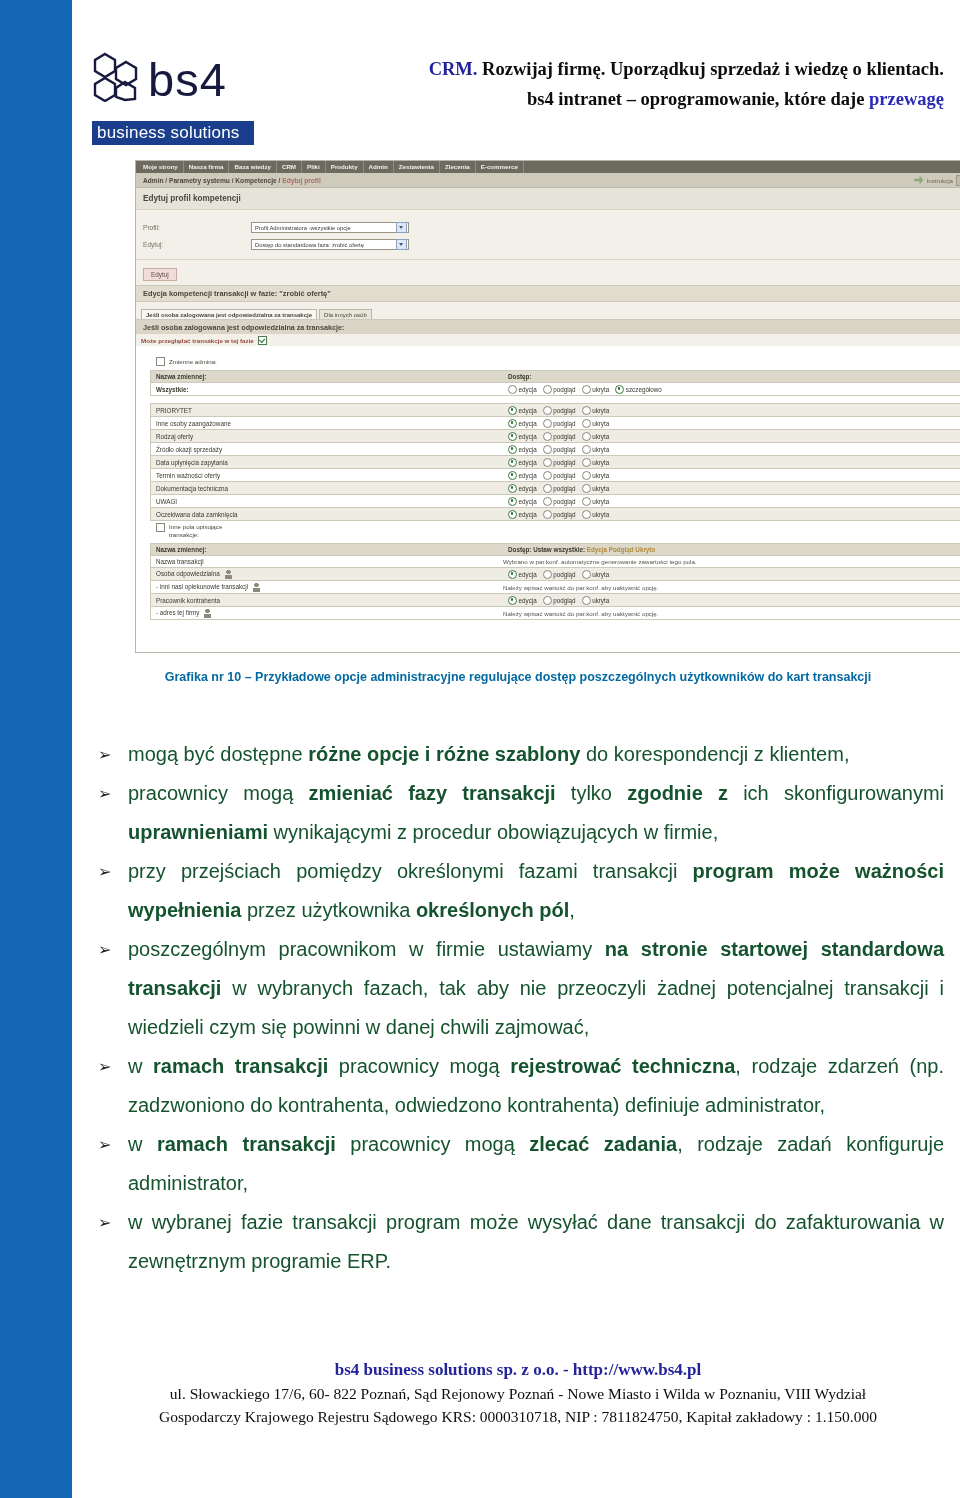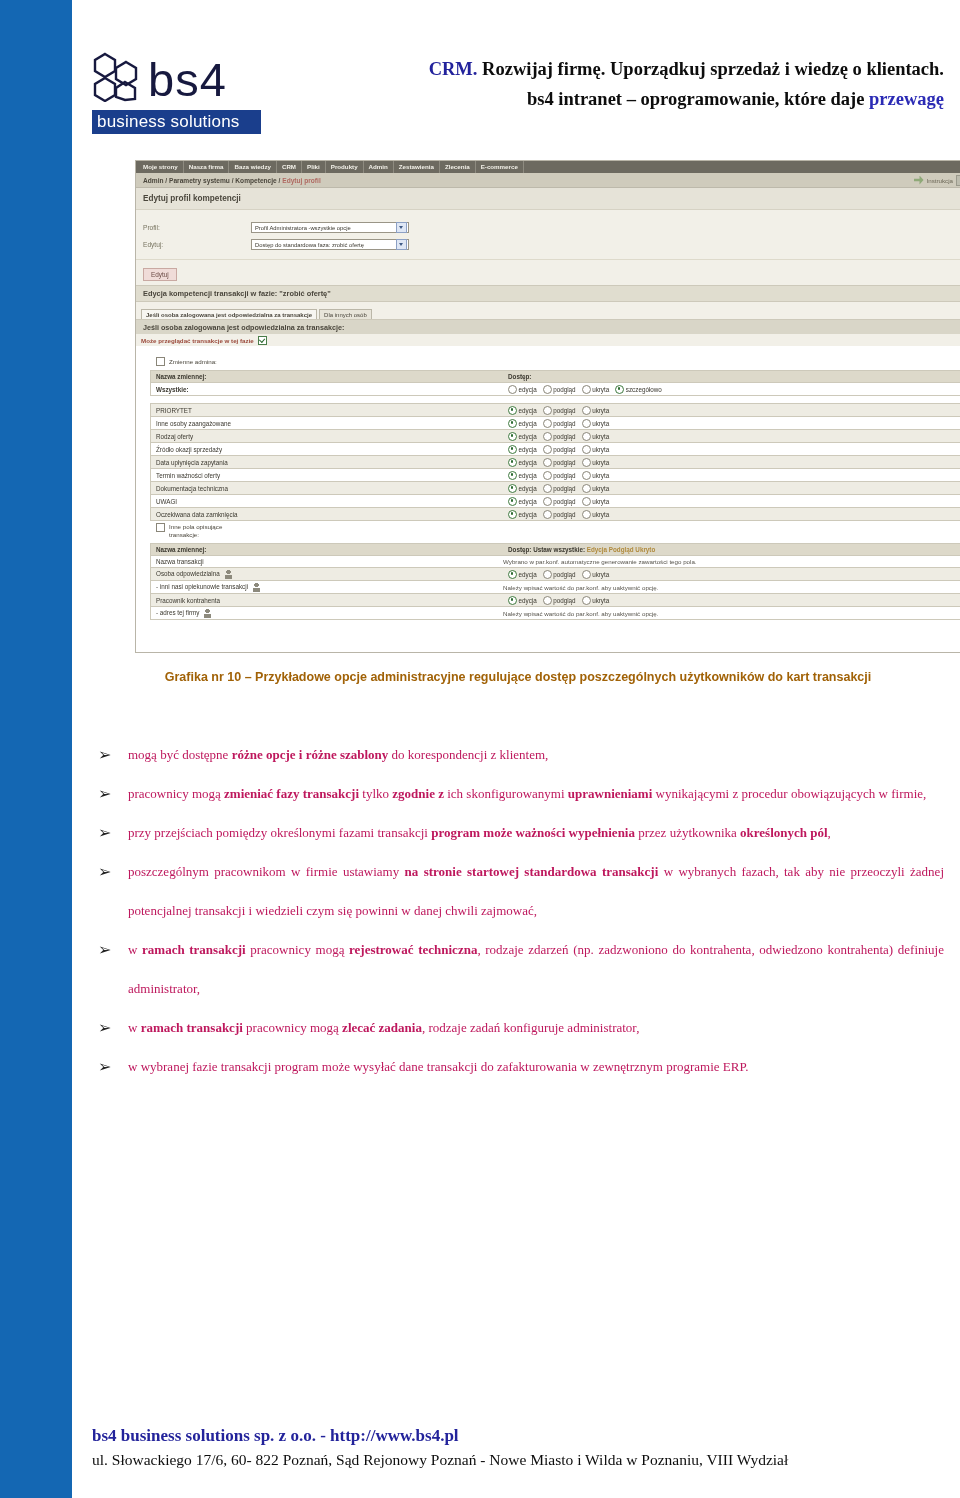--- a/index.html
+++ b/index.html
@@ -51,27 +51,27 @@
   .hexes { width: 52px; height: 50px; }
   .logo-bs4 {
     font-family: "Liberation Sans", sans-serif;
     font-size: 47px;
     line-height: 44px;
     font-weight: 400;
     color: #17193f;
     letter-spacing: 1px;
   }
   .logo-tag {
-    margin-top: 8px;
+    margin-top: 19px;
     background: #1a3e8c;
     color: #ffffff;
     font-family: "Liberation Sans", sans-serif;
     font-size: 17px;
     line-height: 21px;
-    padding: 1px 21px 2px 5px;
+    padding: 1px 14px 2px 5px;
     display: inline-block;
     letter-spacing: .2px;
   }
   .headline {
     position: absolute;
     left: 196px; top: 2px;
     width: 656px;
     text-align: right;
     font-family: "Liberation Serif", serif;
     font-weight: bold;
@@ -372,21 +372,21 @@
 
   
   .caption {
     position: absolute;
     left: 20px; top: 670px;
     width: 852px;
     text-align: center;
     font-family: "Liberation Sans", sans-serif;
     font-size: 12.5px;
     font-weight: bold;
-    color: #a16207;
+    color: #0369a1;
   }
 
   
   .bullets {
     position: absolute;
     left: 20px; top: 735px;
     width: 852px;
   }
   .bul {
     display: flex;
@@ -399,36 +399,37 @@
     font-family: "Liberation Serif", serif;
     font-size: 16px;
     line-height: 39px;
     color: #222;
     text-align: left;
     padding-left: 6px;
     box-sizing: border-box;
   }
   .bul-text {
     flex: 1;
-    font-family: Liberation Serif, serif;
-    font-size: 13px;
+    font-family: Liberation Sans, sans-serif;
+    font-size: 20px;
     line-height: 39px;
-    color: #be185d;
+    color: #14532d;
     text-align: justify;
     text-justify: inter-word;
   }
   .bul-text.nojust { text-align: left; }
   .bul-text b { font-weight: bold; }
 
   
   .footer {
     position: absolute;
     left: 20px;
-    top: 1424px;
+    top: 1358px;
     width: 852px;
+    text-align: center;
   }
   .footer .f1 {
     font-family: "Liberation Serif", serif;
     font-weight: bold;
     font-size: 17px;
     color: #23239b;
     line-height: 24px;
   }
   .footer .f2 {
     font-family: "Liberation Serif", serif;
@@ -880,16 +881,17 @@
         <div class="bul-mark">➢</div>
         <div class="bul-text">
           <span>w wybranej fazie transakcji program może wysyłać dane transakcji do zafakturowania w zewnętrznym programie ERP.</span>
         </div>
       </div>
     </div>
 
     <div class="footer">
       <div class="f1">bs4 business solutions sp. z o.o. - http://www.bs4.pl</div>
       <div class="f2">ul. Słowackiego 17/6, 60- 822 Poznań, Sąd Rejonowy Poznań - Nowe Miasto i Wilda w Poznaniu, VIII Wydział</div>
+      <div class="f2">Gospodarczy Krajowego Rejestru Sądowego KRS: 0000310718, NIP : 7811824750, Kapitał zakładowy : 1.150.000</div>
     </div>
 
   </div>
 </div>
 
 </body></html>

